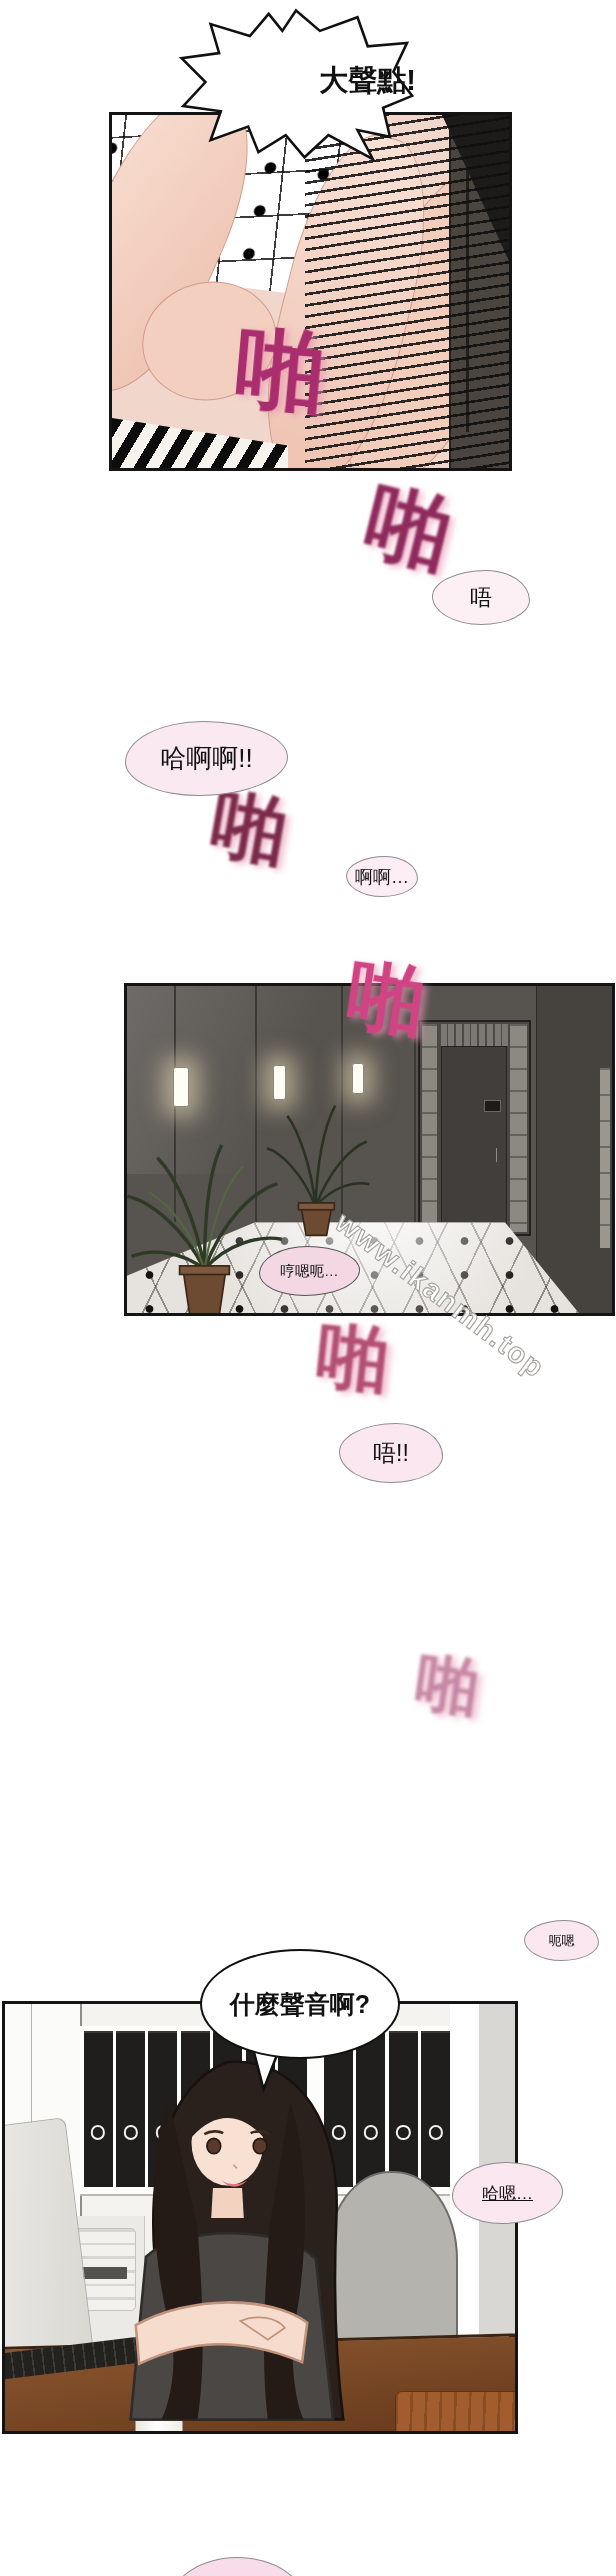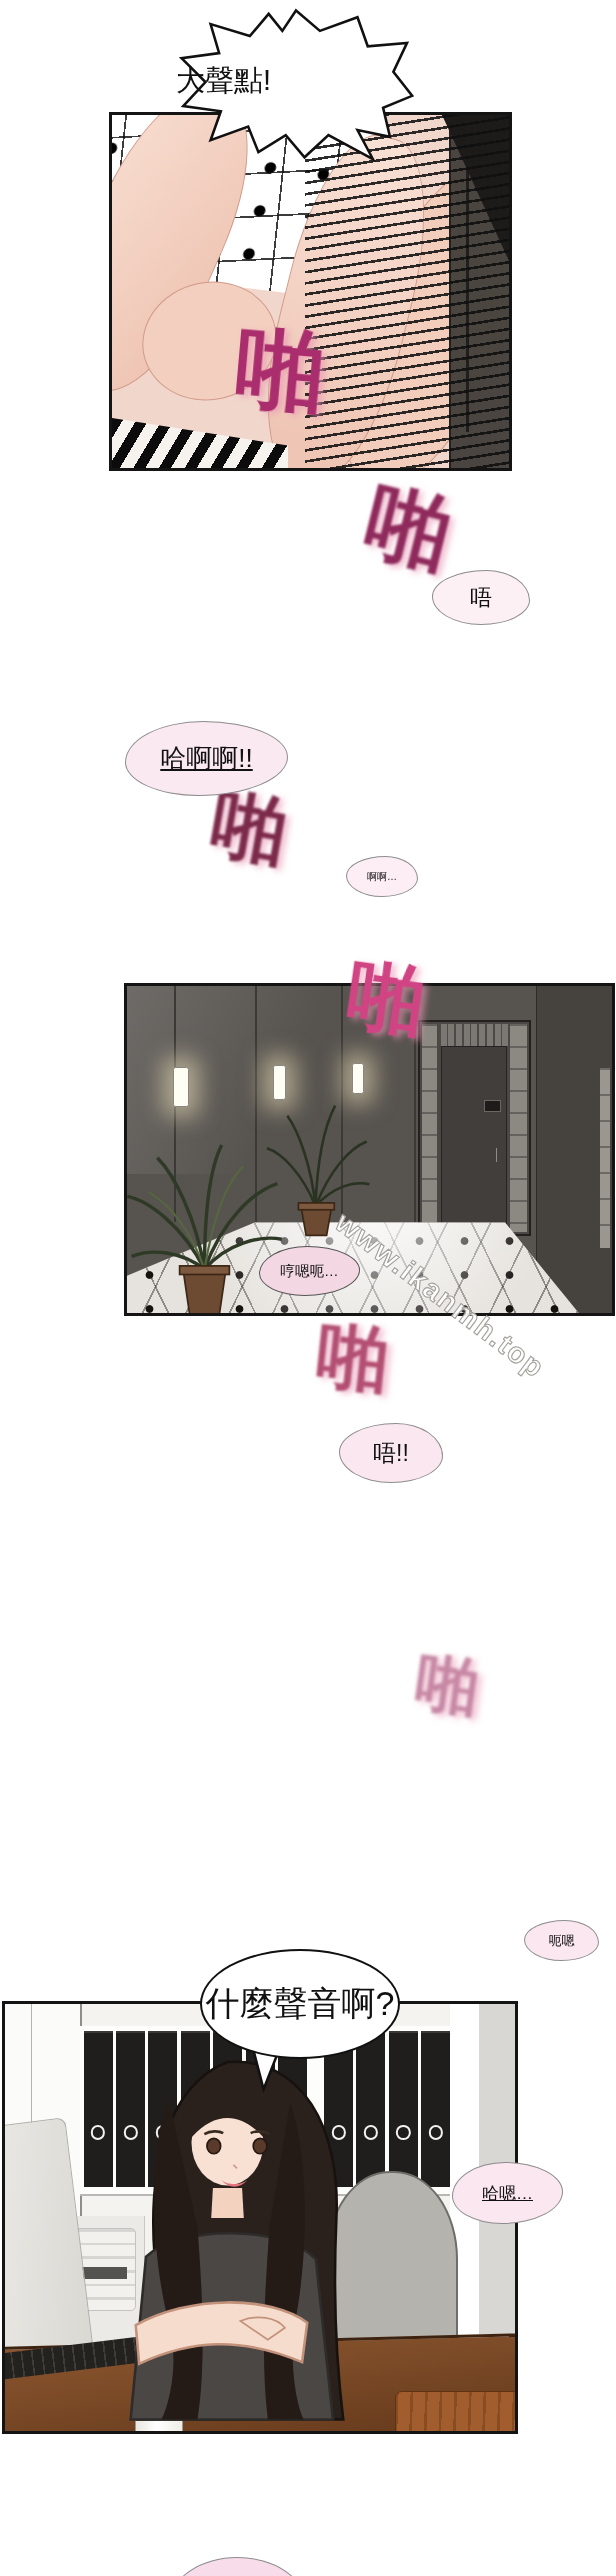--- a/index.html
+++ b/index.html
@@ -94,34 +94,34 @@
   .womansvg{position:absolute;left:81px;top:34px;z-index:3;}
   
   .bubble{position:absolute;display:flex;align-items:center;justify-content:center;z-index:10;
           background:#fbe7f0;border:1.7px solid #8d8d8d;color:#111;text-align:center;box-sizing:border-box;}
   .blob{border-radius:48% 52% 55% 45% / 55% 48% 52% 45%;}
   .blob2{border-radius:55% 45% 50% 50% / 48% 55% 45% 52%;}
   .b-moan1{left:50px;top:367px;width:182px;height:91px;background:rgba(248,216,229,.88);border-color:#6f6f6f;
            font-size:26px;font-weight:bold;
            text-shadow:-1.7px -1.7px 0 #fff,1.7px -1.7px 0 #fff,-1.7px 1.7px 0 #fff,1.7px 1.7px 0 #fff,0 -2.6px 0 #fff,0 2.6px 0 #fff,-2.6px 0 0 #fff,2.6px 0 0 #fff;}
   .b-wu{left:432px;top:570px;width:98px;height:55px;font-size:22px;background:#fdf0f5;}
-  .b-haah{left:125px;top:721px;width:163px;height:75px;font-size:26px;background:#fbe9f1;text-decoration:underline;}
-  .b-ahah{left:346px;top:856px;width:72px;height:41px;font-size:10px;background:#fdeef5;}
+  .b-haah{left:125px;top:721px;width:163px;height:75px;font-size:26px;background:#fbe9f1;}
+  .b-ahah{left:346px;top:856px;width:72px;height:41px;font-size:18px;background:#fdeef5;}
   .b-hng{left:259px;top:1246px;width:101px;height:50px;font-size:14.6px;background:#f3d8e3;border-color:#555;}
   .b-wu2{left:339px;top:1423px;width:104px;height:60px;font-size:23px;background:#fbe7f0;}
   .b-haah2{left:344px;top:1795px;width:204px;height:94px;font-size:26.5px;background:#f9dcea;}
   .b-ehng{left:524px;top:1920px;width:75px;height:41px;font-size:13px;background:#fbe7f0;}
   .b-hahn{left:452px;top:2162px;width:111px;height:62px;font-size:17px;background:#fbe7f0;text-decoration:underline;}
   .b-partial{left:170px;top:2557px;width:135px;height:51px;background:#f9dcea;border-radius:50% 50% 40% 40%/90% 90% 10% 10%;}
   .b-question{left:200px;top:1949px;width:200px;height:110px;background:#fff;border:2.6px solid #111;border-radius:50%;
-              font-size:34px;font-weight:normal;z-index:11;}
+              font-size:25px;font-weight:bold;z-index:11;}
   .qtail{position:absolute;left:250px;top:2048px;z-index:10;}
   
   .burst{position:absolute;left:176px;top:6.9px;width:240px;height:158px;z-index:10;}
-  .burst .txt{position:absolute;left:0;top:34%;width:100%;text-align:left;font-size:29px;font-weight:normal;color:#111;}
+  .burst .txt{position:absolute;left:0;top:34%;width:100%;text-align:right;font-size:29px;font-weight:bold;color:#111;}
   
   .sfx{position:absolute;z-index:9;font-weight:bold;line-height:1;
        text-shadow:5.1px 1.7px 6.9px rgba(233,150,180,.65);}
   .sfx1{left:236px;top:325px;font-size:89px;color:#aa2d6d;transform:rotate(5deg);filter:blur(0.5px);}
   .sfx2{left:367px;top:485px;font-size:84px;color:#8f2a5c;transform:rotate(14deg);filter:blur(0.9px);}
   .sfx3{left:212px;top:790px;font-size:75px;color:#7c2a4a;transform:rotate(10deg);filter:blur(1px);}
   .sfx4{left:348px;top:959px;font-size:77px;color:#d04483;transform:rotate(8deg);filter:blur(0.7px);}
   .sfx5{left:317px;top:1321px;font-size:72px;color:#b34f72;transform:rotate(6deg);filter:blur(1.2px);}
   .sfx6{left:416px;top:1653px;font-size:63px;color:#c687a4;transform:rotate(8deg);filter:blur(1.5px);}
   

